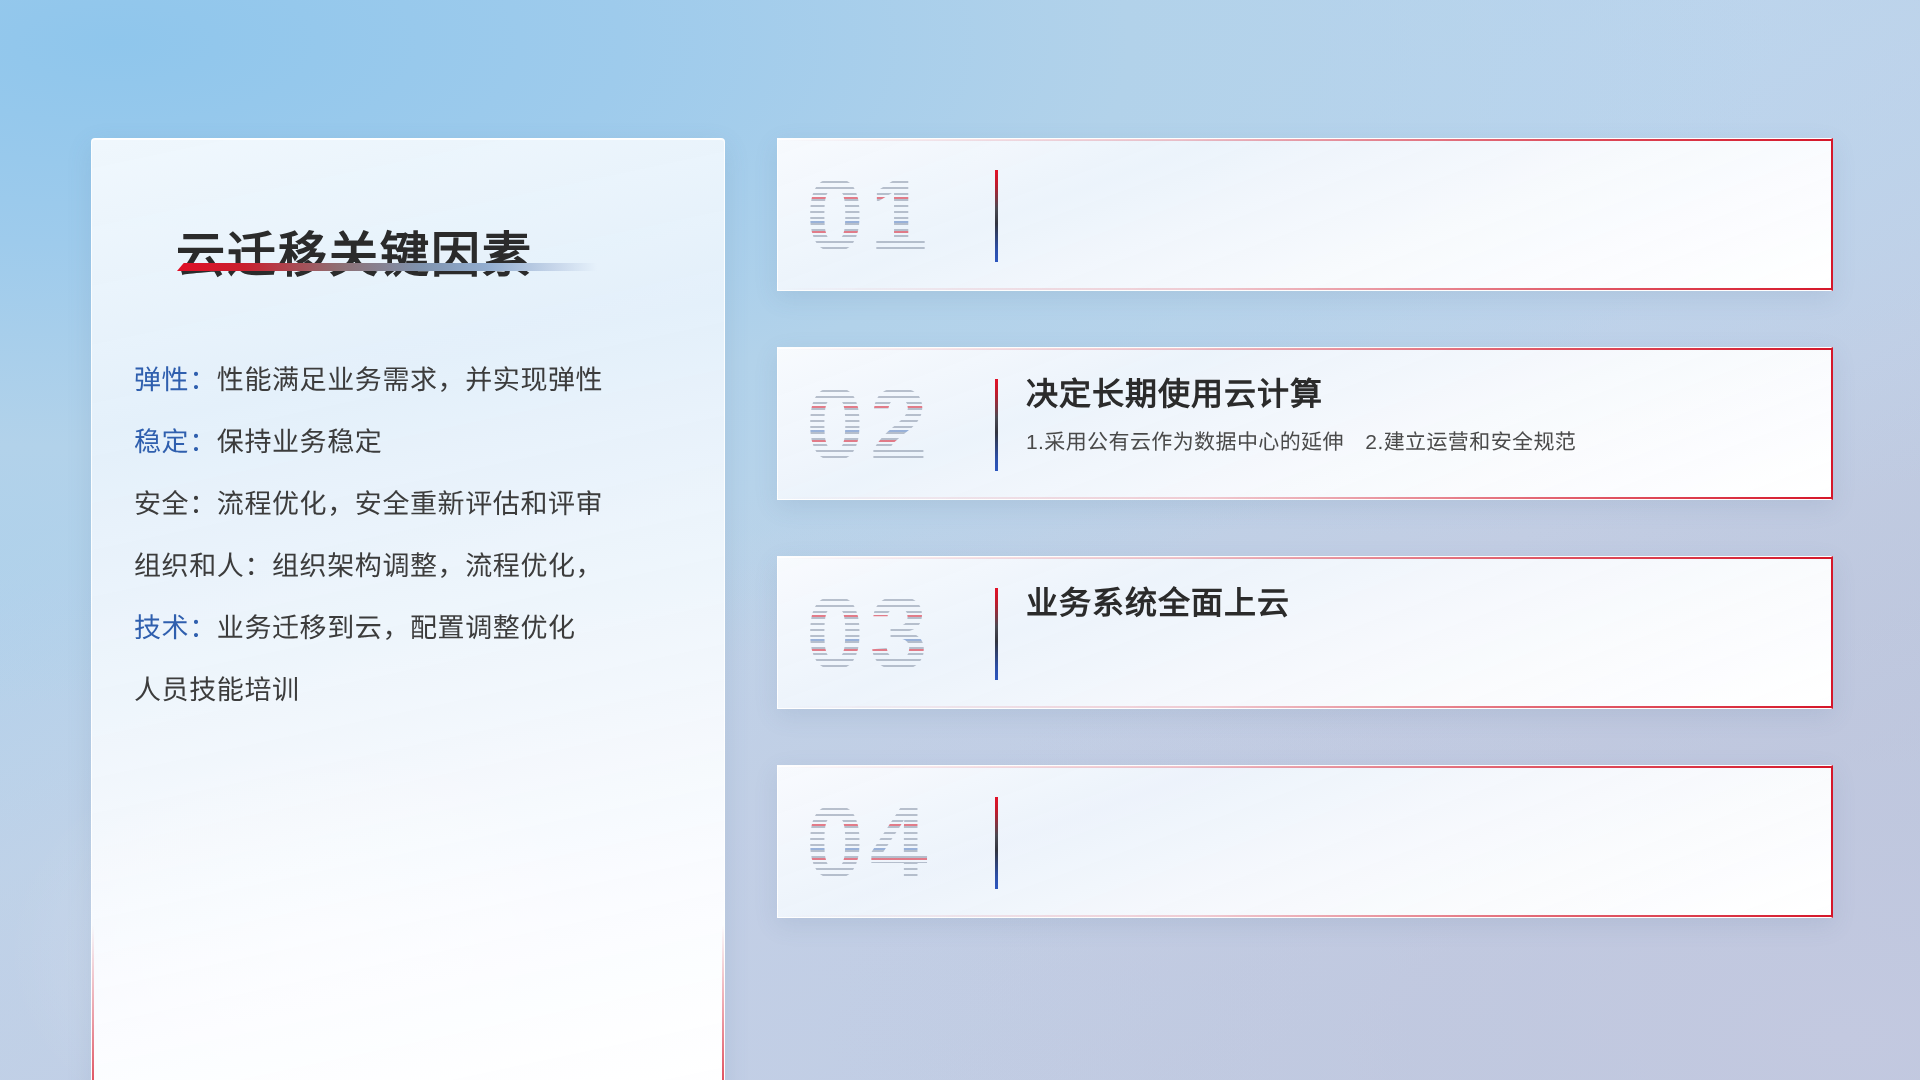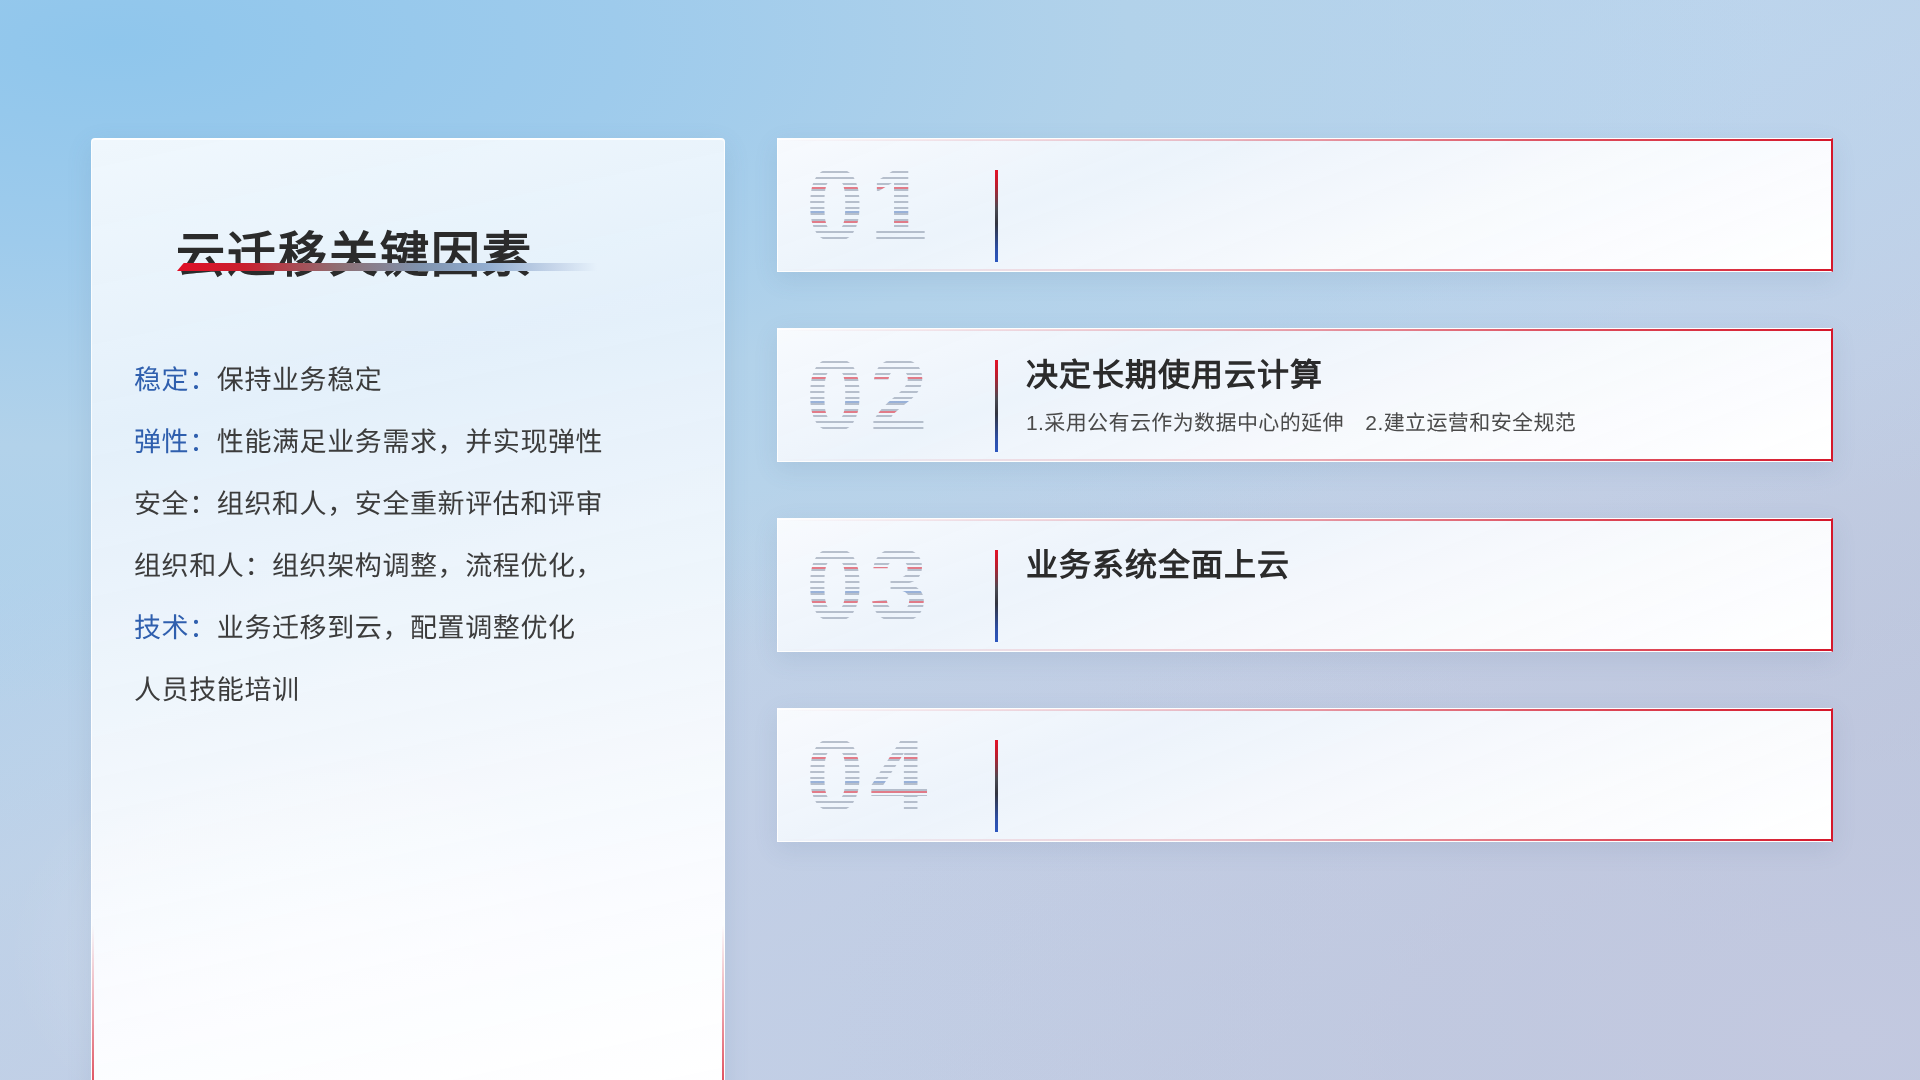--- a/index.html
+++ b/index.html
@@ -118,21 +118,21 @@
 
   
   .steps {
     position: absolute;
     left: 777px;
     top: 138px;
     width: 1056px;
   }
   .step-card {
     position: relative;
-    height: 134px;
+    height: 153px;
     margin-bottom: 56px;
     background: linear-gradient(160deg,
                  rgba(250,252,255,.97) 0%,
                  rgba(239,245,252,.95) 30%,
                  rgba(249,251,254,.97) 62%,
                  rgba(255,255,255,1) 100%);
     border: 1px solid rgba(255,255,255,.9);
     border-right: 2px solid #d5172a;
     box-sizing: border-box;
     box-shadow: 0 7px 22px rgba(80,110,150,.13),
@@ -245,27 +245,27 @@
 <body>
 
 <div id="stage">
 
   <section class="left-card">
     <h1 class="left-title">云迁移关键因素</h1>
     <div class="title-rule"></div>
 
     <div class="factor-list">
       <div class="factor-row">
+        <span class="factor-label accent">弹性：</span><span class="factor-desc">性能满足业务需求，并实现弹性</span>
+      </div>
+      <div class="factor-row">
         <span class="factor-label accent">稳定：</span><span class="factor-desc">保持业务稳定</span>
       </div>
       <div class="factor-row">
-        <span class="factor-label accent">弹性：</span><span class="factor-desc">性能满足业务需求，并实现弹性</span>
-      </div>
-      <div class="factor-row">
-        <span class="factor-label">安全：</span><span class="factor-desc">组织和人，安全重新评估和评审</span>
+        <span class="factor-label">安全：</span><span class="factor-desc">流程优化，安全重新评估和评审</span>
       </div>
       <div class="factor-row">
         <span class="factor-label">组织和人：</span><span class="factor-desc">组织架构调整，流程优化，</span>
       </div>
       <div class="factor-row">
         <span class="factor-label accent">技术：</span><span class="factor-desc">业务迁移到云，配置调整优化</span>
       </div>
       <div class="factor-row cont">
         <span class="factor-desc">人员技能培训</span>
       </div>

